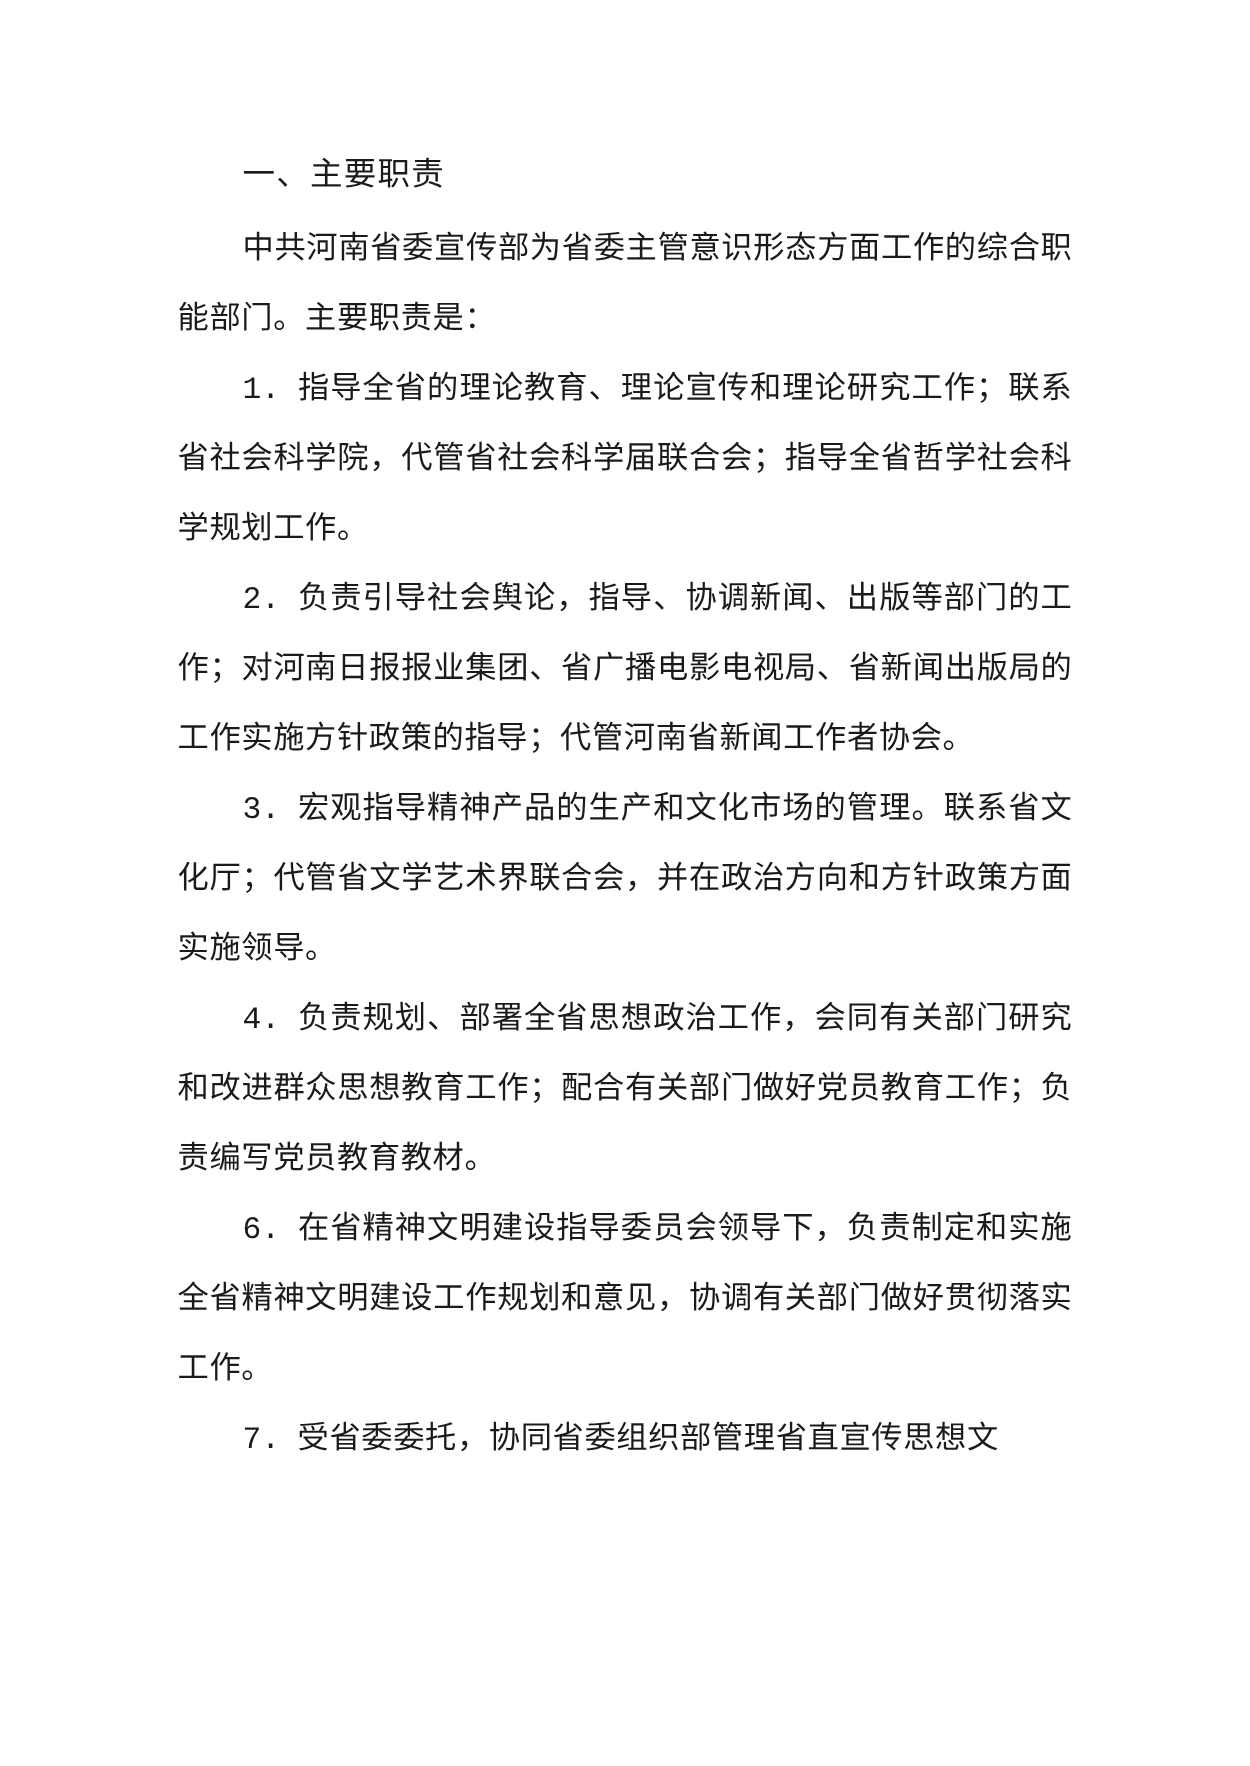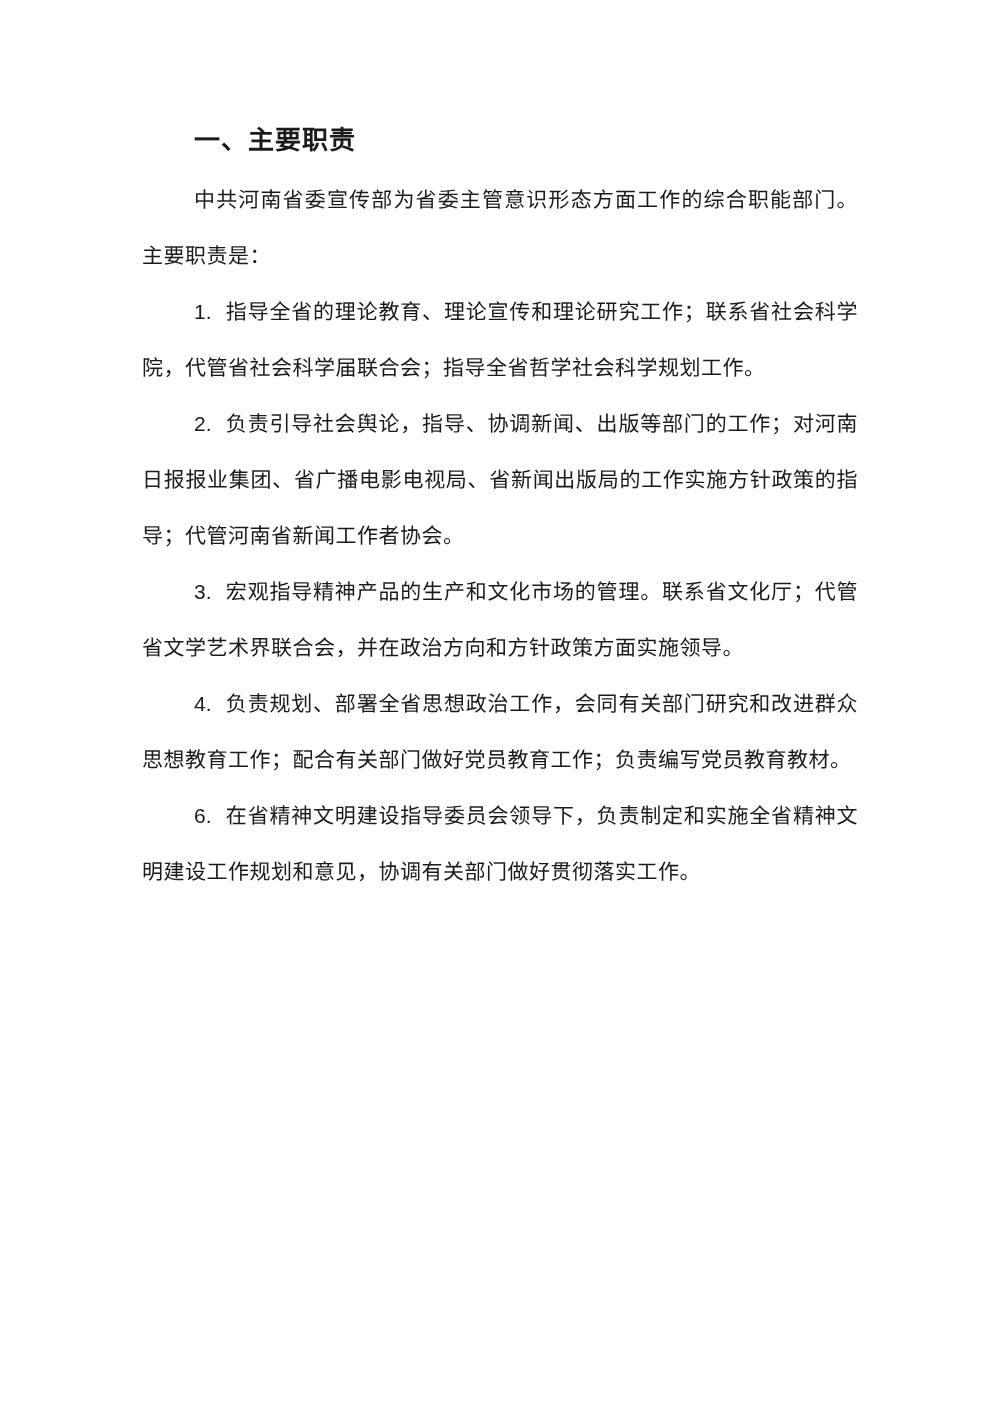--- a/index.html
+++ b/index.html
@@ -16,31 +16,31 @@
     overflow: hidden;
   }
   .content {
     position: absolute;
     left: 142px;
     top: 112px;
     width: 716px;
   }
   .doc-title {
     font-family: "DejaVu Serif", "Liberation Serif", serif;
-    font-weight: bold;
+    font-weight: normal;
     font-size: 26px;
     line-height: 56px;
     color: #1a1a1a;
     text-indent: 52px;
     letter-spacing: 1px;
     margin: 0 0 4px 0;
   }
   .para {
-    font-family: Liberation Sans, sans-serif;
-    font-size: 21px;
+    font-family: Liberation Mono, monospace;
+    font-size: 25px;
     line-height: 56px;
     color: #1a1a1a;
     text-align: justify;
     text-justify: inter-ideograph;
     text-indent: 52px;
     letter-spacing: 0.5px;
     margin: 0;
   }
   .para .num {
     letter-spacing: 0px;
@@ -61,15 +61,16 @@
 
     <p class="para"><span class="num">2.</span><span>负责引导社会舆论，指导、协调新闻、出版等部门的工作；对河南日报报业集团、省广播电影电视局、省新闻出版局的工作实施方针政策的指导；代管河南省新闻工作者协会。</span></p>
 
     <p class="para"><span class="num">3.</span><span>宏观指导精神产品的生产和文化市场的管理。联系省文化厅；代管省文学艺术界联合会，并在政治方向和方针政策方面实施领导。</span></p>
 
     <p class="para"><span class="num">4.</span><span>负责规划、部署全省思想政治工作，会同有关部门研究和改进群众思想教育工作；配合有关部门做好党员教育工作；负责编写党员教育教材。</span></p>
 
 
     <p class="para"><span class="num">6.</span><span>在省精神文明建设指导委员会领导下，负责制定和实施全省精神文明建设工作规划和意见，协调有关部门做好贯彻落实工作。</span></p>
 
+    <p class="para"><span class="num">7.</span><span>受省委委托，协同省委组织部管理省直宣传思想文</span></p>
 
   </div>
 </div>
 
 </body></html>

